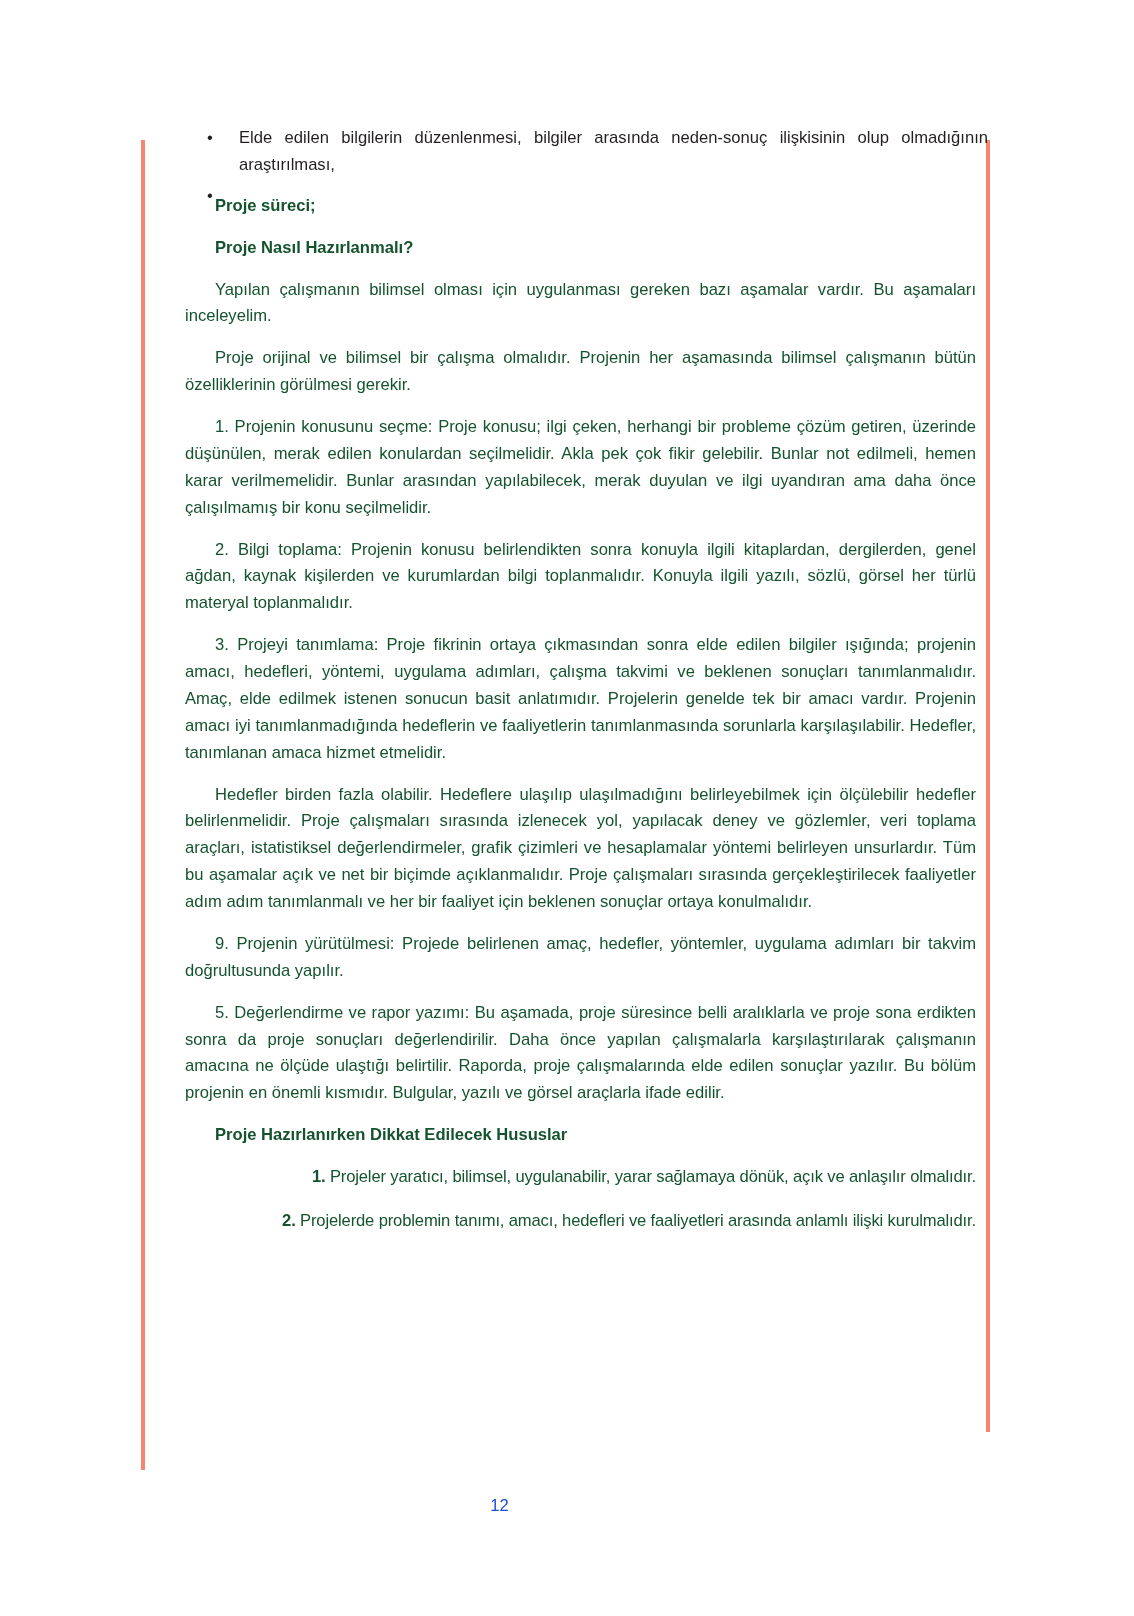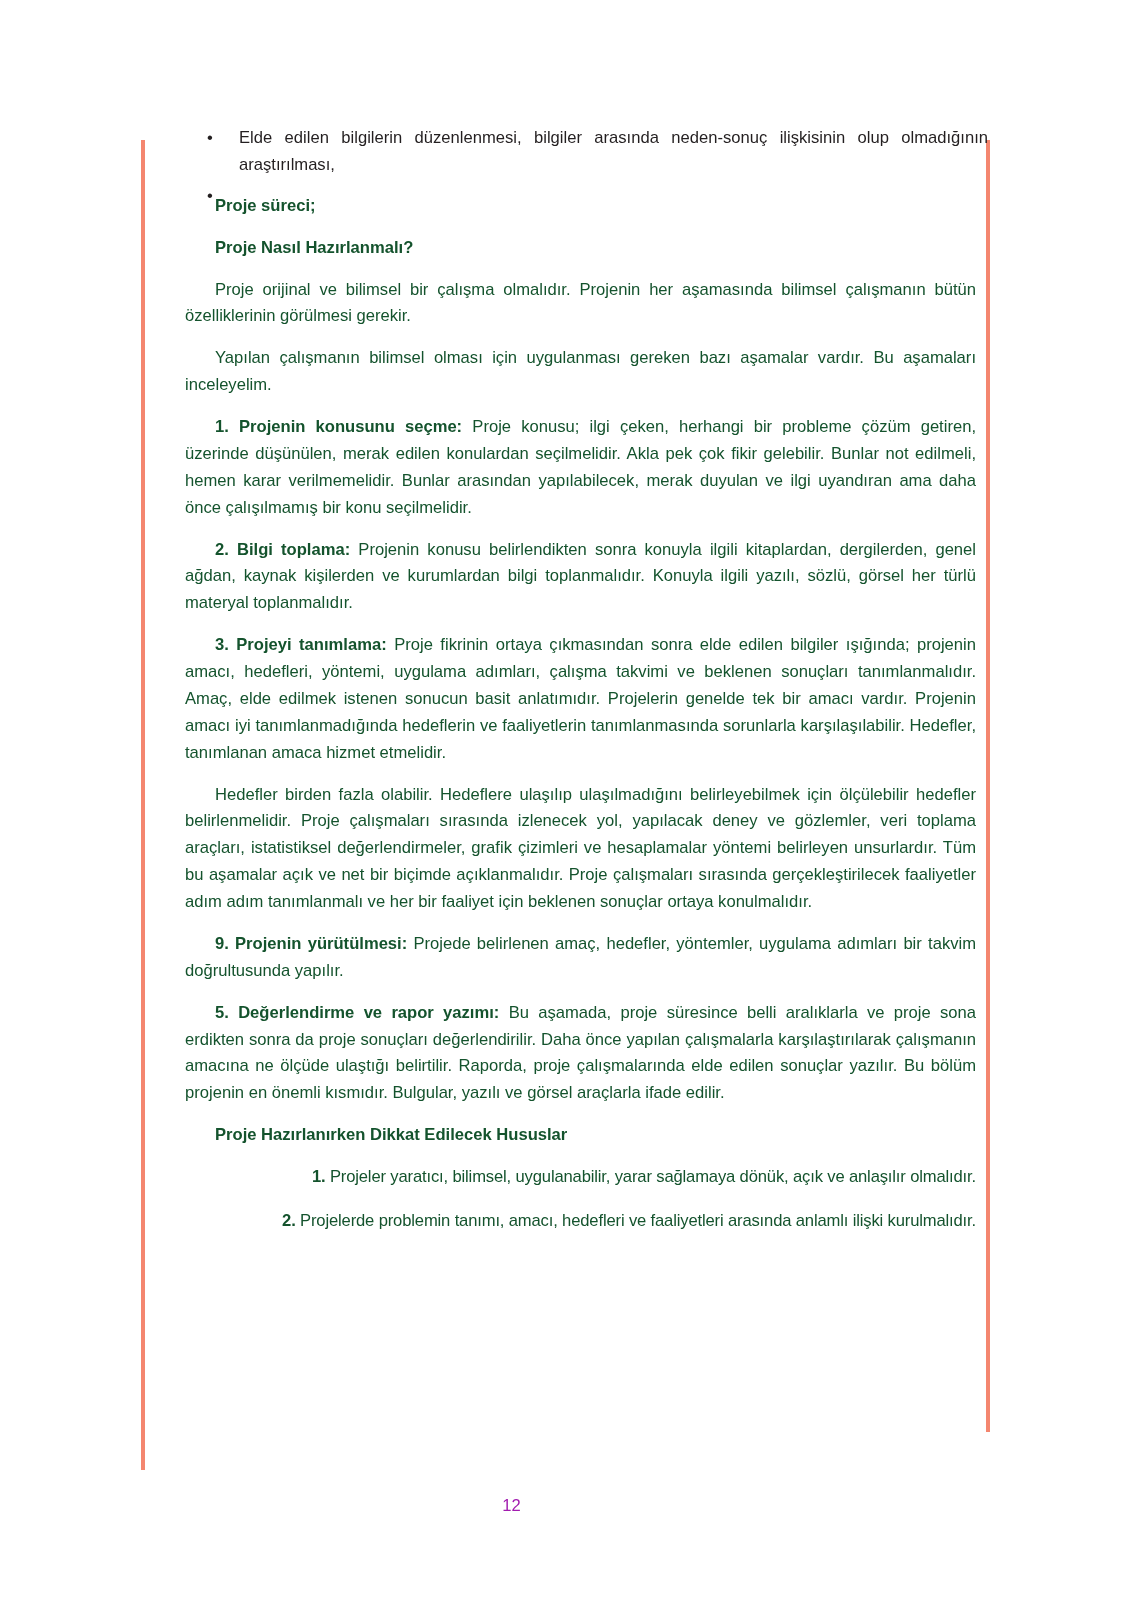--- a/index.html
+++ b/index.html
@@ -49,21 +49,21 @@
   }
 
   .heading {
     font-weight: bold;
     text-indent: 30px;
     margin-bottom: 15px;
     text-align: left;
   }
 
   .lead {
-    font-weight: bold;
+    font-weight: normal;
   }
 
   
   ul.bullets {
     list-style: none;
     margin: 0 0 14px 0;
     padding: 0;
   }
   ul.bullets li {
     position: relative;
@@ -87,26 +87,26 @@
   .numbered {
     text-indent: 30px;
     margin-bottom: 17px;
     letter-spacing: -0.15px;
     text-align: right;
   }
   .numbered .num { font-weight: bold; }
 
   .page-number {
     position: absolute;
-    left: 12px;
+    left: 0;
     top: 1496px;
     width: 999px;
     text-align: center;
     font-size: 16.6px;
-    color: #a21caf;
+    color: #1d4ed8;
     font-family: "Liberation Sans", sans-serif;
   }
 </style>
 </head>
 <body>
 
 <div class="page">
 
   <div class="rule rule-left"></div>
   <div class="rule rule-right"></div>
@@ -121,23 +121,23 @@
       <li>
         <span class="dot">•</span>
       </li>
     </ul>
 
     <p class="heading">Proje süreci;</p>
 
 
     <p class="heading">Proje Nasıl Hazırlanmalı?</p>
 
+    <p class="para">Yapılan çalışmanın bilimsel olması için uygulanması gereken bazı aşamalar vardır. Bu aşamaları inceleyelim.</p>
+
     <p class="para">Proje orijinal ve bilimsel bir çalışma olmalıdır. Projenin her aşamasında bilimsel çalışmanın bütün özelliklerinin görülmesi gerekir.</p>
-
-    <p class="para">Yapılan çalışmanın bilimsel olması için uygulanması gereken bazı aşamalar vardır. Bu aşamaları inceleyelim.</p>
 
     <p class="para">
       <span class="lead">1. Projenin konusunu seçme:</span><span> Proje konusu; ilgi çeken, herhangi bir probleme çözüm getiren, üzerinde düşünülen, merak edilen konulardan seçilmelidir. Akla pek çok fikir gelebilir. Bunlar not edilmeli, hemen karar verilmemelidir. Bunlar arasından yapılabilecek, merak duyulan ve ilgi uyandıran ama daha önce çalışılmamış bir konu seçilmelidir.</span>
     </p>
 
     <p class="para">
       <span class="lead">2. Bilgi toplama:</span><span> Projenin konusu belirlendikten sonra konuyla ilgili kitaplardan, dergilerden, genel ağdan, kaynak kişilerden ve kurumlardan bilgi toplanmalıdır. Konuyla ilgili yazılı, sözlü, görsel her türlü materyal toplanmalıdır.</span>
     </p>
 
     <p class="para">

